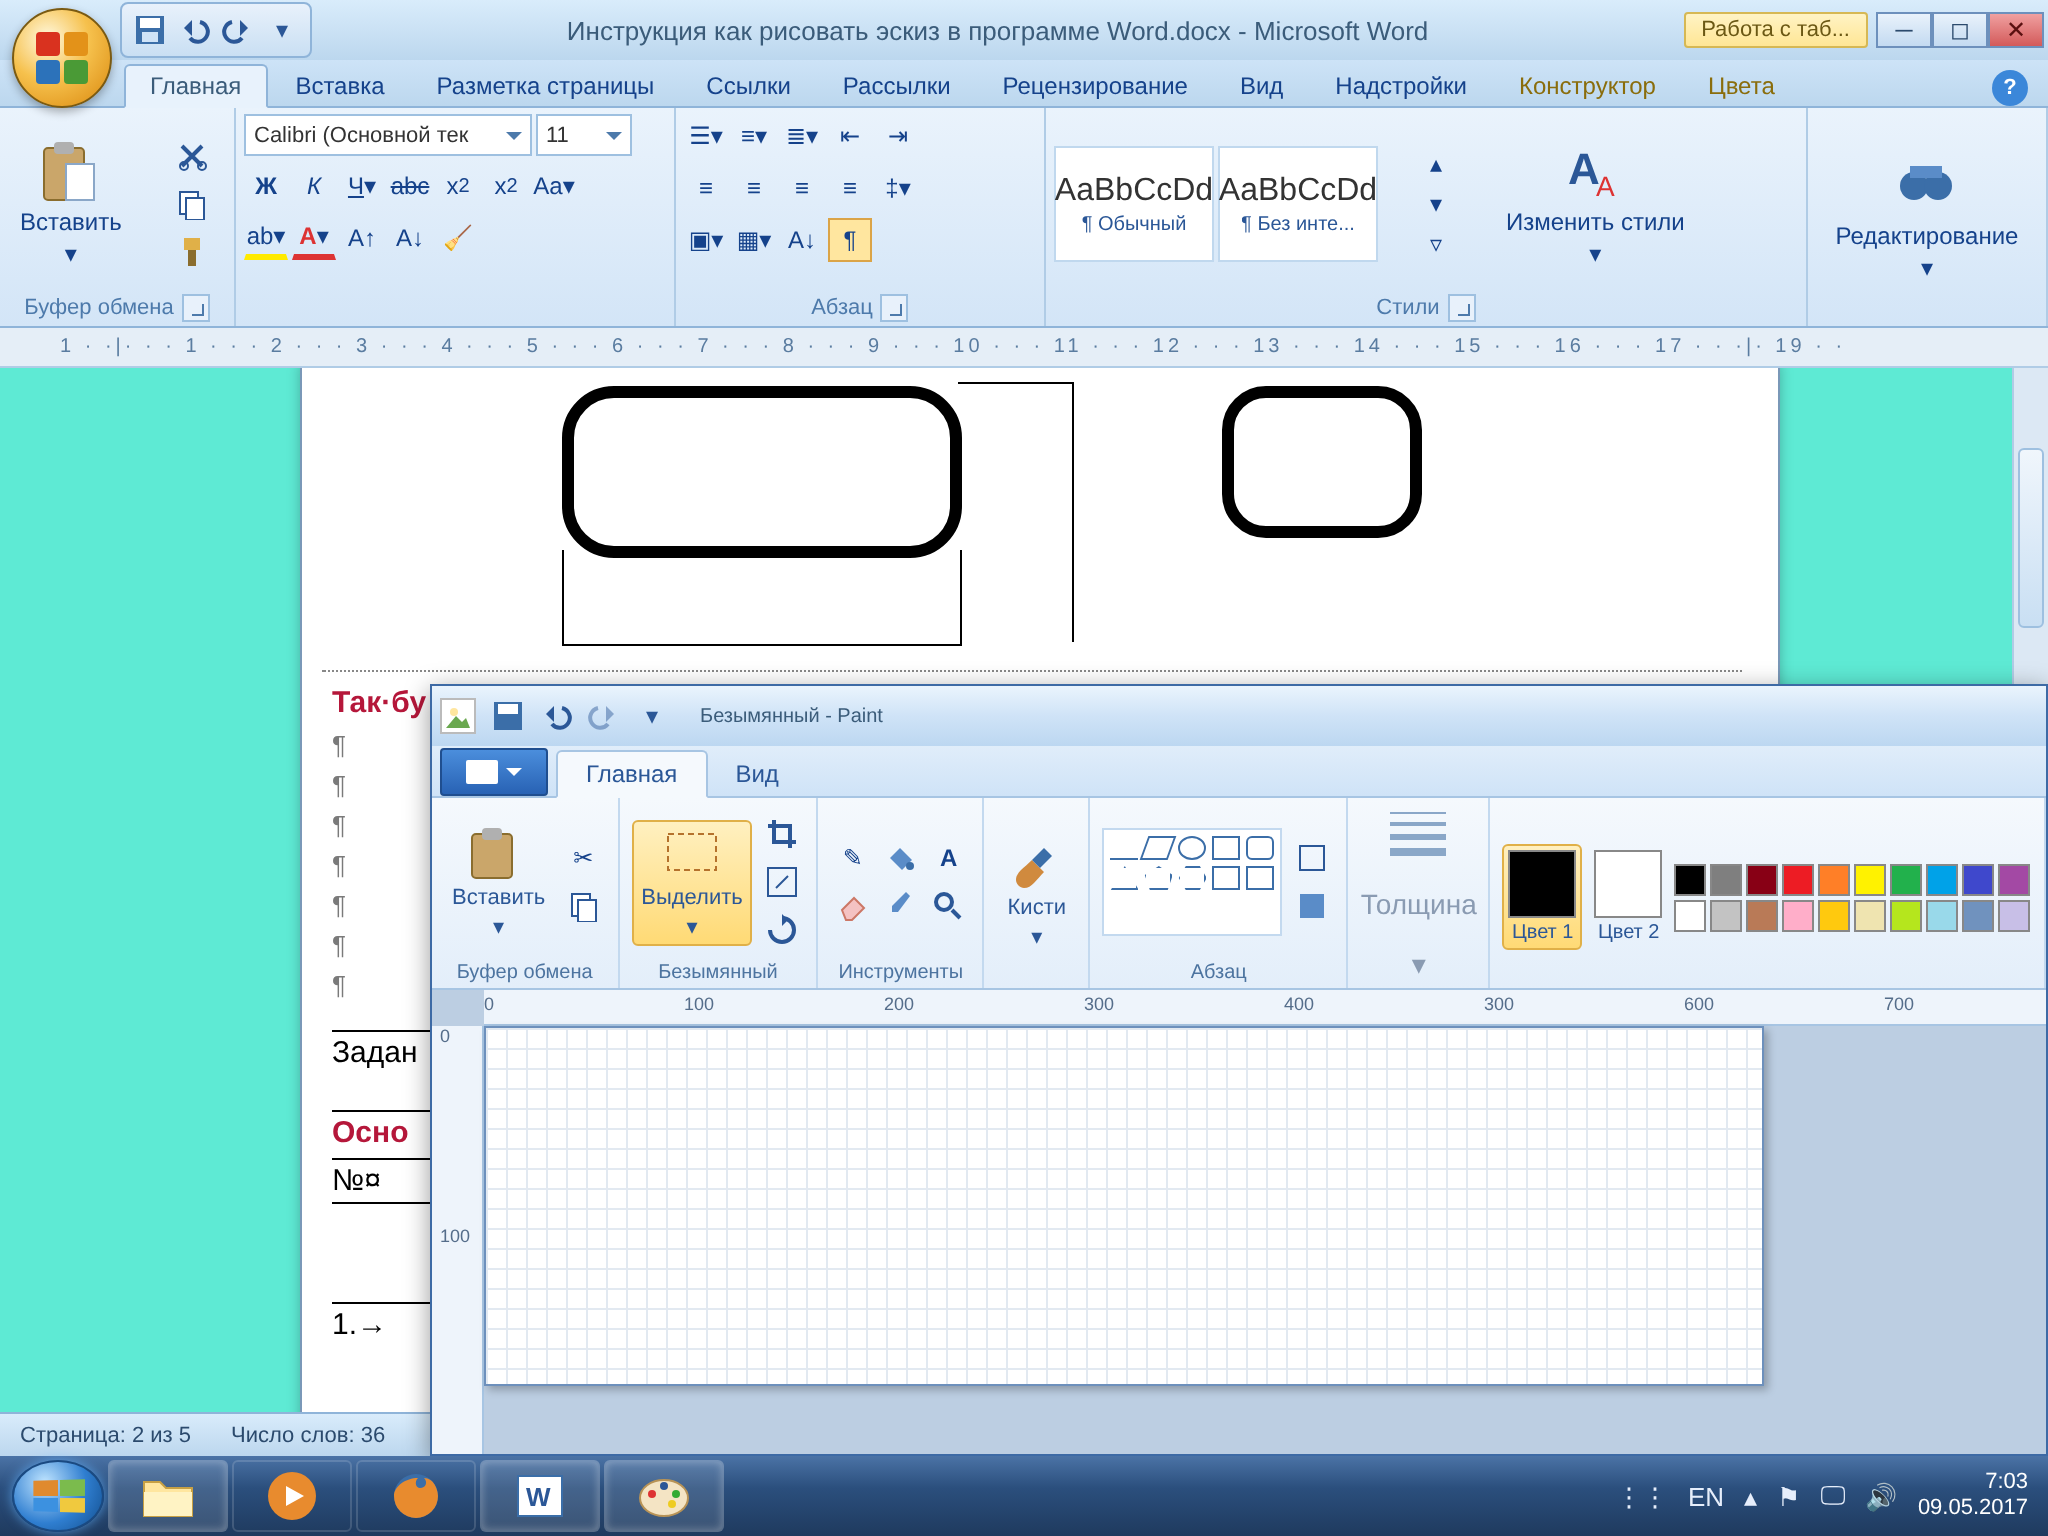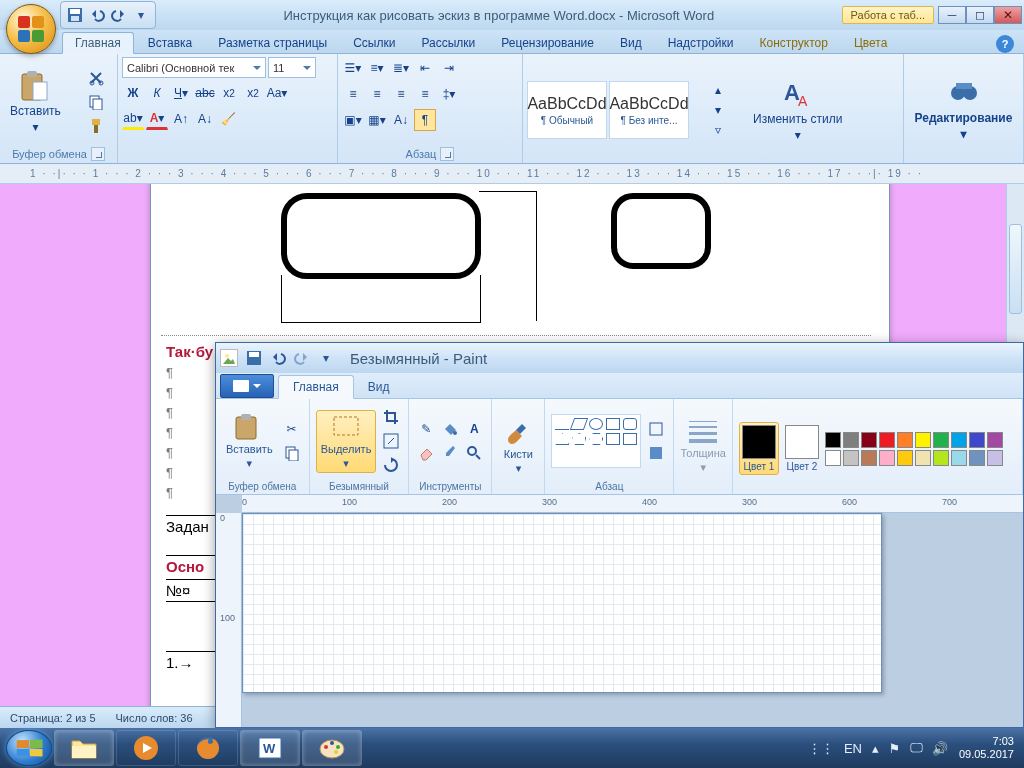--- a/index.html
+++ b/index.html
@@ -43,21 +43,21 @@
 .tbtn{width:22px;height:22px;border:1px solid transparent;display:flex;align-items:center;justify-content:center;color:#15428b;font-size:12px;}
 .tbtn.sel{border:1px solid #dba447;background:#ffe69f;}
 .stack{display:flex;flex-direction:column;gap:2px;}
 .style-gallery{display:flex;gap:2px;}
 .style-item{width:80px;height:58px;border:1px solid #c0d8ee;background:#fff;display:flex;flex-direction:column;align-items:center;justify-content:center;padding:2px;}
 .style-prev{font-size:16px;color:#333;}
 .style-name{font-size:10px;color:#2b5797;margin-top:2px;white-space:nowrap;overflow:hidden;}
 
 
 .ruler-h{height:20px;background:#e5eef7;border-bottom:1px solid #b0cce6;display:flex;align-items:center;padding-left:30px;color:#5a7ca0;font-size:10px;letter-spacing:2px;}
-.doc-area{position:absolute;top:184px;left:0;right:0;bottom:22px;background:#f0abfc;overflow:hidden;}
+.doc-area{position:absolute;top:184px;left:0;right:0;bottom:22px;background:#5eead4;overflow:hidden;}
 .page{position:absolute;left:150px;top:-2px;width:740px;height:900px;background:#fff;border:1px solid #7a98b8;box-shadow:0 0 6px rgba(0,0,0,.25);}
 .w-vscroll{position:absolute;top:184px;right:0;width:18px;bottom:22px;background:#dce8f4;border-left:1px solid #b0cce6;}
 .w-vscroll .thumb{position:absolute;top:40px;left:2px;right:2px;height:90px;background:linear-gradient(#f0f6fc,#c9dff3);border:1px solid #9ec0e0;border-radius:3px;}
 .w-status{position:absolute;bottom:0;left:0;right:0;height:22px;background:linear-gradient(#d9ecfb,#bcd7ee);border-top:1px solid #8fb4d9;display:flex;align-items:center;padding:0 10px;gap:20px;color:#2b4a6d;font-size:11px;}
 
 
 .shape1{position:absolute;top:10px;left:130px;width:200px;height:86px;border:6px solid #000;border-radius:26px;}
 .shape2{position:absolute;top:10px;left:460px;width:100px;height:76px;border:6px solid #000;border-radius:22px;}
 .dims{position:absolute;top:8px;left:328px;width:58px;height:130px;border-top:1px solid #000;border-right:1px solid #000;}
 .dims2{position:absolute;top:92px;left:130px;width:200px;height:48px;border-left:1px solid #000;border-right:1px solid #000;border-bottom:1px solid #000;}
@@ -65,39 +65,39 @@
 .doc-txt{position:absolute;left:15px;font-size:15px;}
 .red{color:#b5173a;font-weight:bold;}
 .para{color:#7a7a7a;font-size:13px;}
 
 
 .paint-win{position:absolute;left:215px;top:342px;width:809px;height:386px;background:#eef4fb;border:1px solid #3d6aa5;box-shadow:0 3px 12px rgba(0,0,0,0.4);}
 .paint-title{height:30px;background:linear-gradient(#eaf4fd,#cfe3f7,#bcd7f1);display:flex;align-items:center;padding-left:4px;}
 .paint-mini{width:18px;height:18px;background:#fff;border:1px solid #bbb;display:flex;align-items:center;justify-content:center;margin-right:6px;}
 .paint-qat{display:flex;gap:4px;align-items:center;}
 .paint-qat .qi{width:20px;height:20px;display:flex;align-items:center;justify-content:center;color:#2b5797;}
-.paint-doc-title{margin-left:14px;color:#3b5c7a;font-size:15px;}
+.paint-doc-title{margin-left:14px;color:#3b5c7a;font-size:10px;}
 
 .paint-tabs{height:26px;background:linear-gradient(#e0edfa,#cfe3f7);display:flex;align-items:flex-end;padding-left:4px;border-bottom:1px solid #a7c5e3;}
 .paint-menu-btn{width:54px;height:24px;background:linear-gradient(#4b8edc,#2862b4);border:1px solid #1f4e8f;border-radius:2px;margin-right:4px;display:flex;align-items:center;justify-content:center;gap:4px;}
 .paint-menu-btn span{width:16px;height:12px;background:#fff;border-radius:1px;}
 .paint-menu-btn:after{content:"";border:4px solid transparent;border-top-color:#fff;margin-top:4px;}
 .ptab{padding:4px 14px;color:#2b5797;font-size:12px;}
 .ptab.active{background:#f5f9fd;border:1px solid #a7c5e3;border-bottom:1px solid #f5f9fd;border-radius:3px 3px 0 0;margin-bottom:-1px;}
 
 .paint-ribbon{height:96px;background:linear-gradient(#f5f9fd,#e3eefa);display:flex;border-bottom:1px solid #a7c5e3;}
 .pgrp{border-right:1px solid #c3d9ef;display:flex;flex-direction:column;padding:4px 6px 0;}
 .pgrp-body{flex:1;display:flex;align-items:center;gap:4px;}
 .pgrp-label{text-align:center;font-size:10px;color:#4d74a0;padding:2px 0;}
 .pbig{display:flex;flex-direction:column;align-items:center;gap:2px;padding:2px 4px;color:#2b5797;font-size:11px;}
 .pbig.sel{background:linear-gradient(#fff0c0,#ffda75);border:1px solid #e0b048;border-radius:3px;}
 .pico32{width:32px;height:28px;}
 .shape-gal{width:90px;height:54px;border:1px solid #c3d9ef;background:#fff;display:flex;flex-wrap:wrap;gap:3px;padding:3px;align-content:flex-start;}
 .shape-gal div{width:14px;height:12px;border:1px solid #3b6ea8;}
-.thickness{display:flex;flex-direction:column;align-items:center;gap:2px;color:#8a9bb2;font-size:11px;}
+.thickness{display:flex;flex-direction:column;align-items:center;gap:14px;color:#8a9bb2;font-size:14px;}
 .thick-lines{width:28px;height:26px;display:flex;flex-direction:column;justify-content:space-around;}
 .thick-lines div{height:1px;background:#8aa7c8;}
 .thick-lines div:nth-child(2){height:2px;}
 .thick-lines div:nth-child(3){height:3px;}
 .thick-lines div:nth-child(4){height:4px;}
 .color-sel{display:flex;flex-direction:column;align-items:center;gap:2px;font-size:10px;color:#2b5797;padding:2px;}
 .color-sel.active{background:linear-gradient(#fff0c0,#ffda75);border:1px solid #e0b048;border-radius:3px;}
 .swatch-big{width:34px;height:34px;border:1px solid #888;}
 .palette{display:flex;flex-direction:column;gap:2px;}
 .pal-row{display:flex;gap:2px;}
@@ -308,24 +308,28 @@
           <div class="tbtn">▿</div>
         </div>
         <div class="big-btn">
           <svg class="big-ico">
               <text x="2" y="22" font-size="22" fill="#2b5797" font-weight="bold">A</text>
               <text x="16" y="28" font-size="14" fill="#d33">A</text>
             </svg>
           <span style="text-align:center;">Изменить стили</span>▾
         </div>
       </div>
+      <div class="group-label">
+          <span>Стили</span>
+          <span class="launcher"></span>
+        </div>
     </div>
 
     <div class="group" style="width:120px">
-      <div class="group-body" style="justify-content:center;font-weight:bold;">
+      <div class="group-body" style="justify-content:center;">
         <div class="big-btn">
           <svg class="big-ico">
               <circle cx="10" cy="16" r="7" fill="#3b6ea8"></circle>
               <circle cx="22" cy="16" r="7" fill="#3b6ea8"></circle>
               <rect x="8" y="6" width="16" height="6" fill="#5a8cc8"></rect>
             </svg>
           <span>Редактирование</span>▾
         </div>
       </div>
       <div class="group-label">

